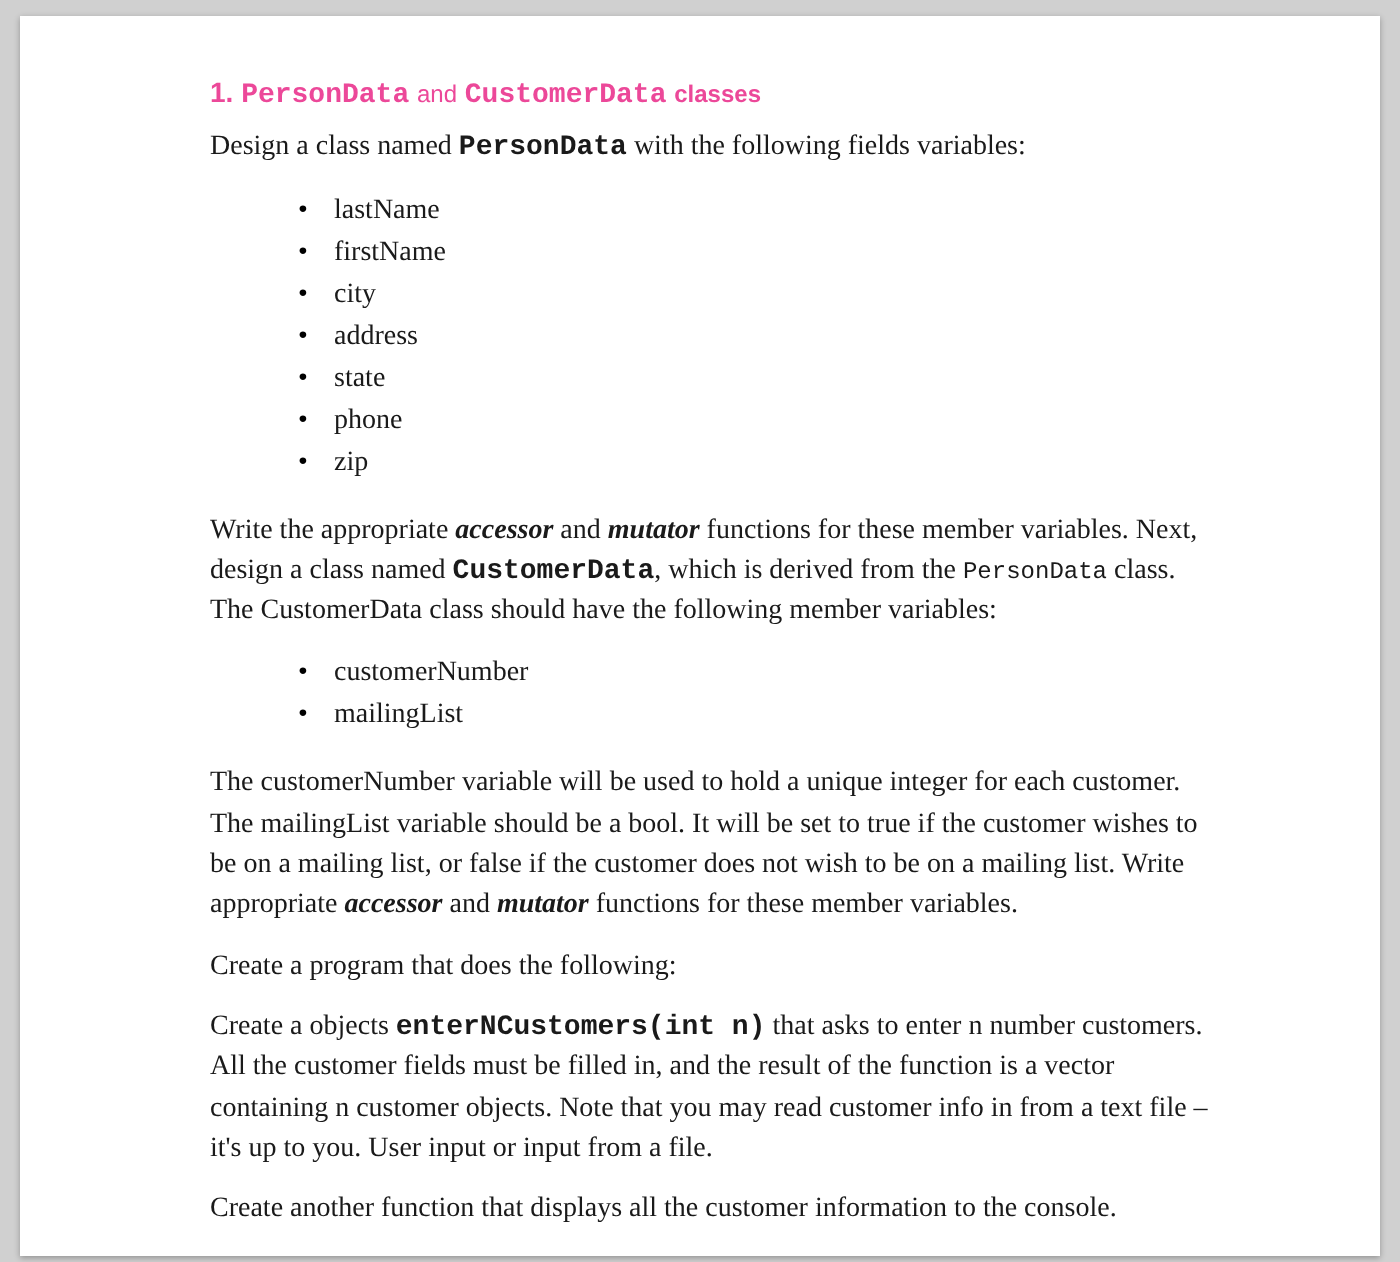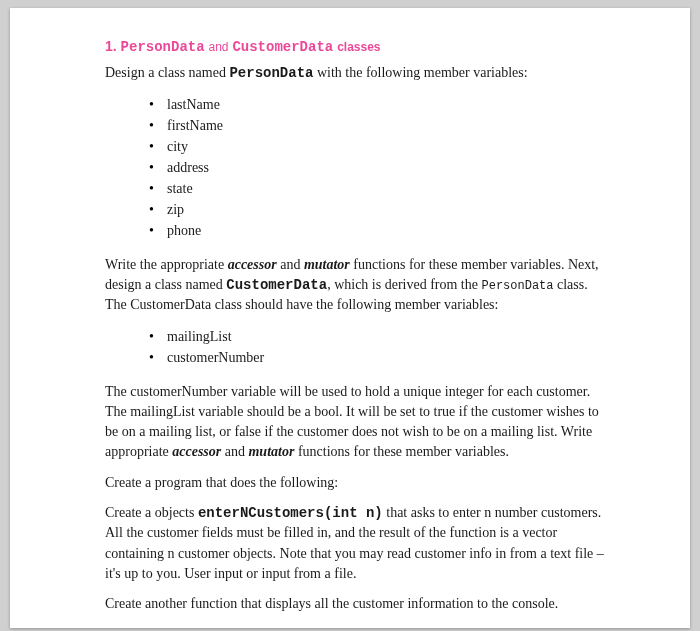--- a/index.html
+++ b/index.html
@@ -93,40 +93,40 @@
 
   <div class="heading">
     <span class="num">1.</span>
     <span class="code-h">PersonData</span>
     <span class="and">and</span>
     <span class="code-h">CustomerData</span>
     <span class="tail-b">classes</span>
   </div>
 
   <p class="para">
-    <span>Design a class named </span><span class="code">PersonData</span><span> with the following member variables:</span>
+    <span>Design a class named </span><span class="code">PersonData</span><span> with the following fields variables:</span>
   </p>
 
   <ul class="bullets">
     <li>lastName</li>
     <li>firstName</li>
     <li>city</li>
     <li>address</li>
     <li>state</li>
+    <li>phone</li>
     <li>zip</li>
-    <li>phone</li>
   </ul>
 
   <p class="para">
     <span>Write the appropriate </span><span class="bi">accessor</span><span> and </span><span class="bi">mutator</span><span> functions for these member variables. Next, design a class named </span><span class="code">CustomerData</span><span>, which is derived from the </span><span class="small-code">PersonData</span><span> class. The CustomerData class should have the following member variables:</span>
   </p>
 
   <ul class="bullets">
+    <li>customerNumber</li>
     <li>mailingList</li>
-    <li>customerNumber</li>
   </ul>
 
   <p class="para">
     <span>The customerNumber variable will be used to hold a unique integer for each customer. The mailingList variable should be a bool. It will be set to true if the customer wishes to be on a mailing list, or false if the customer does not wish to be on a mailing list. Write appropriate </span><span class="bi">accessor</span><span> and </span><span class="bi">mutator</span><span> functions for these member variables.</span>
   </p>
 
   <p class="para">Create a program that does the following:</p>
 
   <p class="para">
     <span>Create a objects </span><span class="code">enterNCustomers(int n)</span><span>  that asks to enter n number customers.  All the customer fields must be filled in, and the result of the function is a vector containing n customer objects.  Note that you may read customer info in from a text file – it's up to you.  User input or input from a file.</span>

